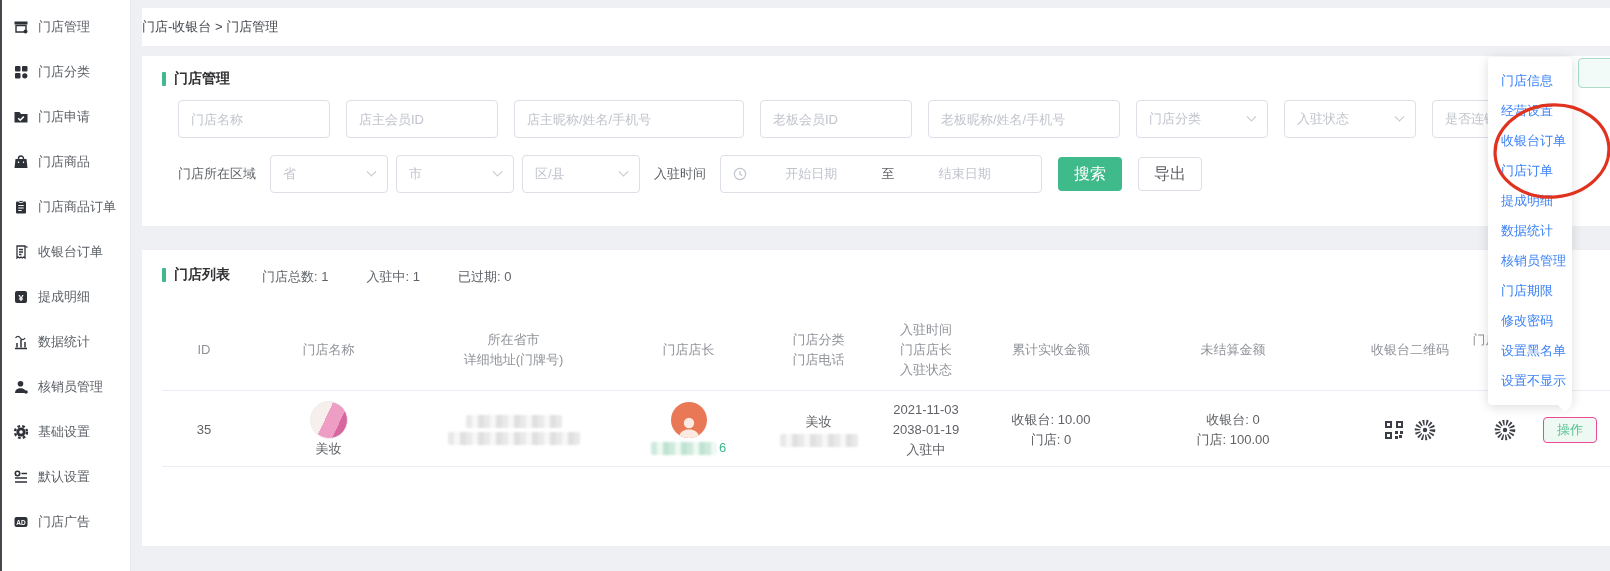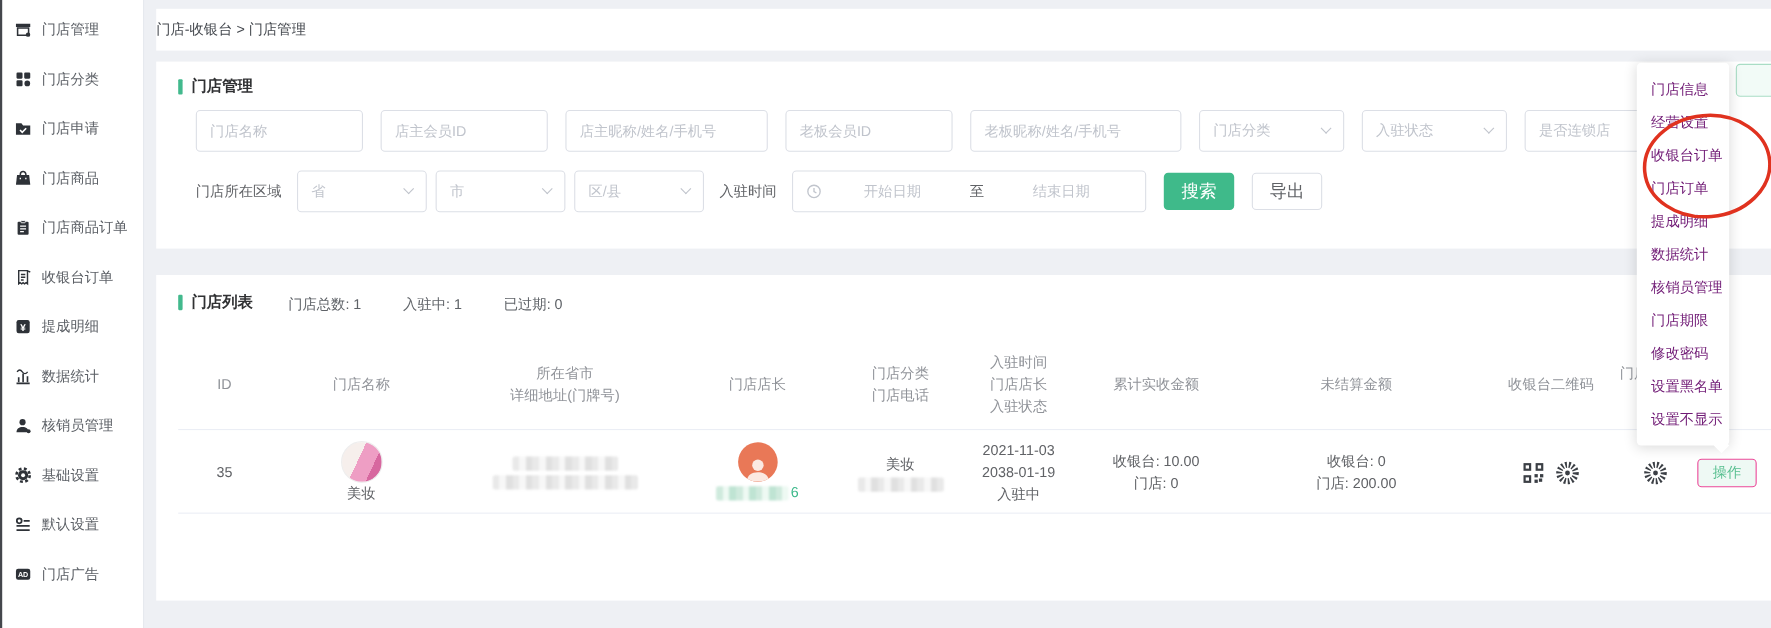--- a/index.html
+++ b/index.html
@@ -67,21 +67,21 @@
         color:#57bf8f; font-size:13px; display:flex; align-items:center; justify-content:center; cursor:pointer; }
 
   
   .add-btn { position:absolute; left:1578px; top:58px; width:70px; height:30px; background:#f2fbf7;
         border:1px solid #a9ddc5; border-radius:4px; z-index:1; cursor:pointer; }
   .dropdown { position:absolute; left:1488px; top:57px; width:84px; background:#fff; border-radius:4px;
         box-shadow:0 2px 12px rgba(0,0,0,.14); z-index:5; padding:9px 0; }
   .dropdown::after { content:""; position:absolute; bottom:-5px; left:72px; width:10px; height:10px;
         background:#fff; transform:rotate(45deg); }
   .dd-item { height:30px; display:flex; align-items:center; padding-left:13px; font-size:13px;
-        color:#701a75; cursor:pointer; white-space:nowrap; }
+        color:#3b82f6; cursor:pointer; white-space:nowrap; }
   .annot { position:absolute; left:1480px; top:95px; z-index:6; pointer-events:none; }
 </style>
 </head>
 <body>
 
 <div class="screen">
 
   <div class="sidebar">
     <div class="side-item">
       <svg width="16" height="16" viewBox="0 0 16 16">
@@ -190,21 +190,21 @@
   </div>
 
   <div class="card search-card">
     <div class="sec-head">
       <div class="green-bar"></div>
       <div class="sec-title">门店管理</div>
     </div>
     <div class="frow frow1">
       <input class="inp" style="width: 152px;" placeholder="门店名称">
       <input class="inp" style="width: 152px; margin-left: 16px;" placeholder="店主会员ID">
-      <input class="inp" style="width: 184px; margin-left: 16px;" placeholder="店主昵称/姓名/手机号">
+      <input class="inp" style="width: 230px; margin-left: 16px;" placeholder="店主昵称/姓名/手机号">
       <input class="inp" style="width: 152px; margin-left: 16px;" placeholder="老板会员ID">
       <input class="inp" style="width: 192px; margin-left: 16px;" placeholder="老板昵称/姓名/手机号">
       <div class="sel" style="width:132px;margin-left:16px">
         <span>门店分类</span>
           <span class="chev"></span>
       </div>
       <div class="sel" style="width:132px;margin-left:16px">
         <span>入驻状态</span>
           <span class="chev"></span>
       </div>
@@ -324,21 +324,21 @@
         <span>2021-11-03</span>
         <span>2038-01-19</span>
         <span>入驻中</span>
       </div>
       <div class="tc c6">
         <span>收银台: 10.00</span>
         <span>门店: 0</span>
       </div>
       <div class="tc c7">
         <span>收银台: 0</span>
-        <span>门店: 200.00</span>
+        <span>门店: 100.00</span>
       </div>
       <div class="tc c8">
         <div class="qr-pair">
           <svg width="20" height="20" viewBox="0 0 20 20">
               <g fill="#3b3f45">
                 <rect x="1" y="1" width="7" height="7"></rect>
                 <rect x="3" y="3" width="3" height="3" fill="#fff"></rect>
                 <rect x="12" y="1" width="7" height="7"></rect>
                 <rect x="14" y="3" width="3" height="3" fill="#fff"></rect>
                 <rect x="1" y="12" width="7" height="7"></rect>

